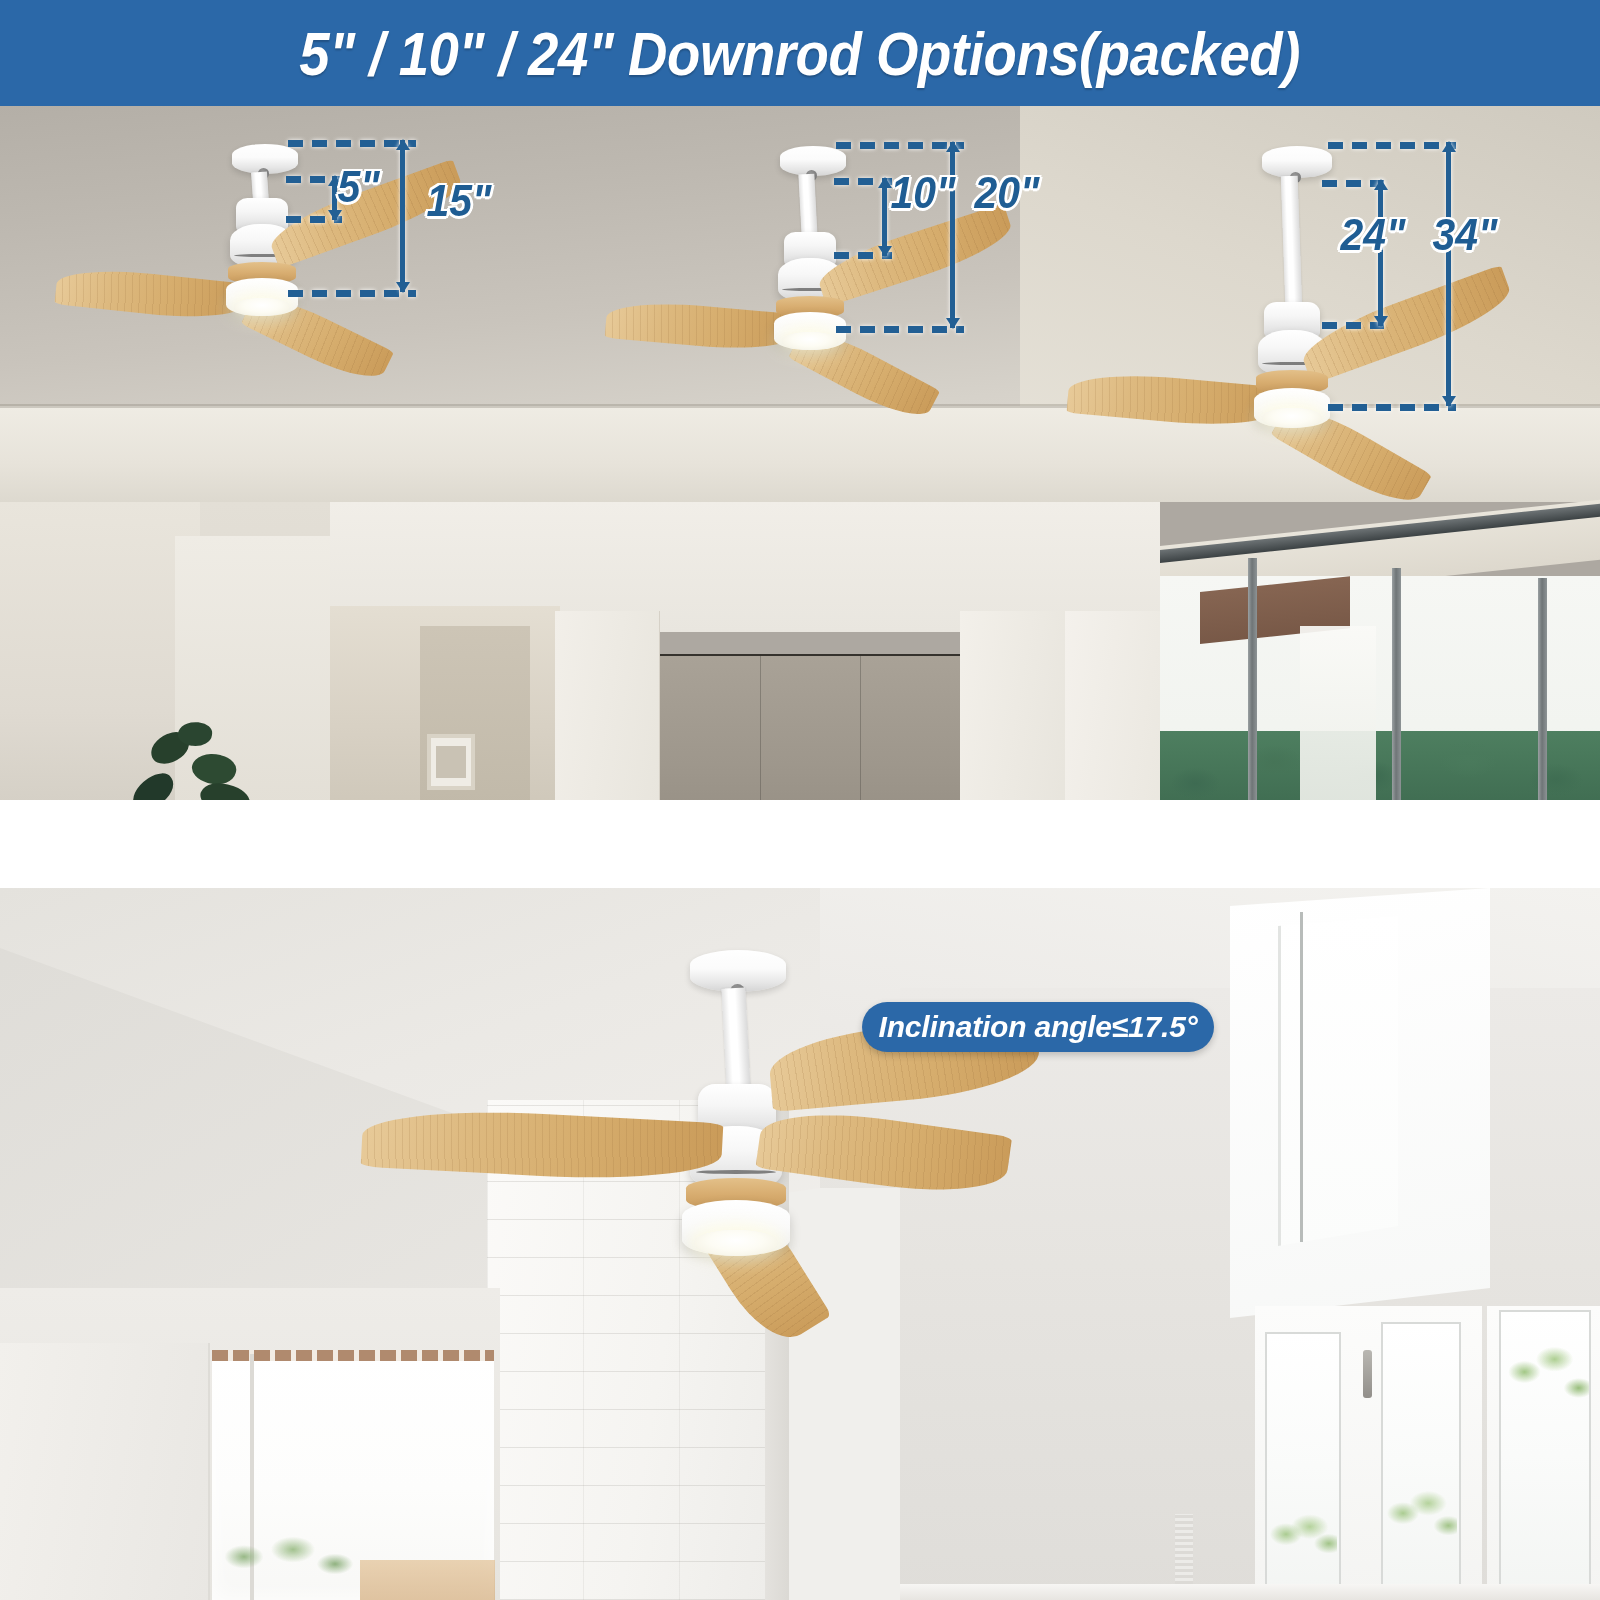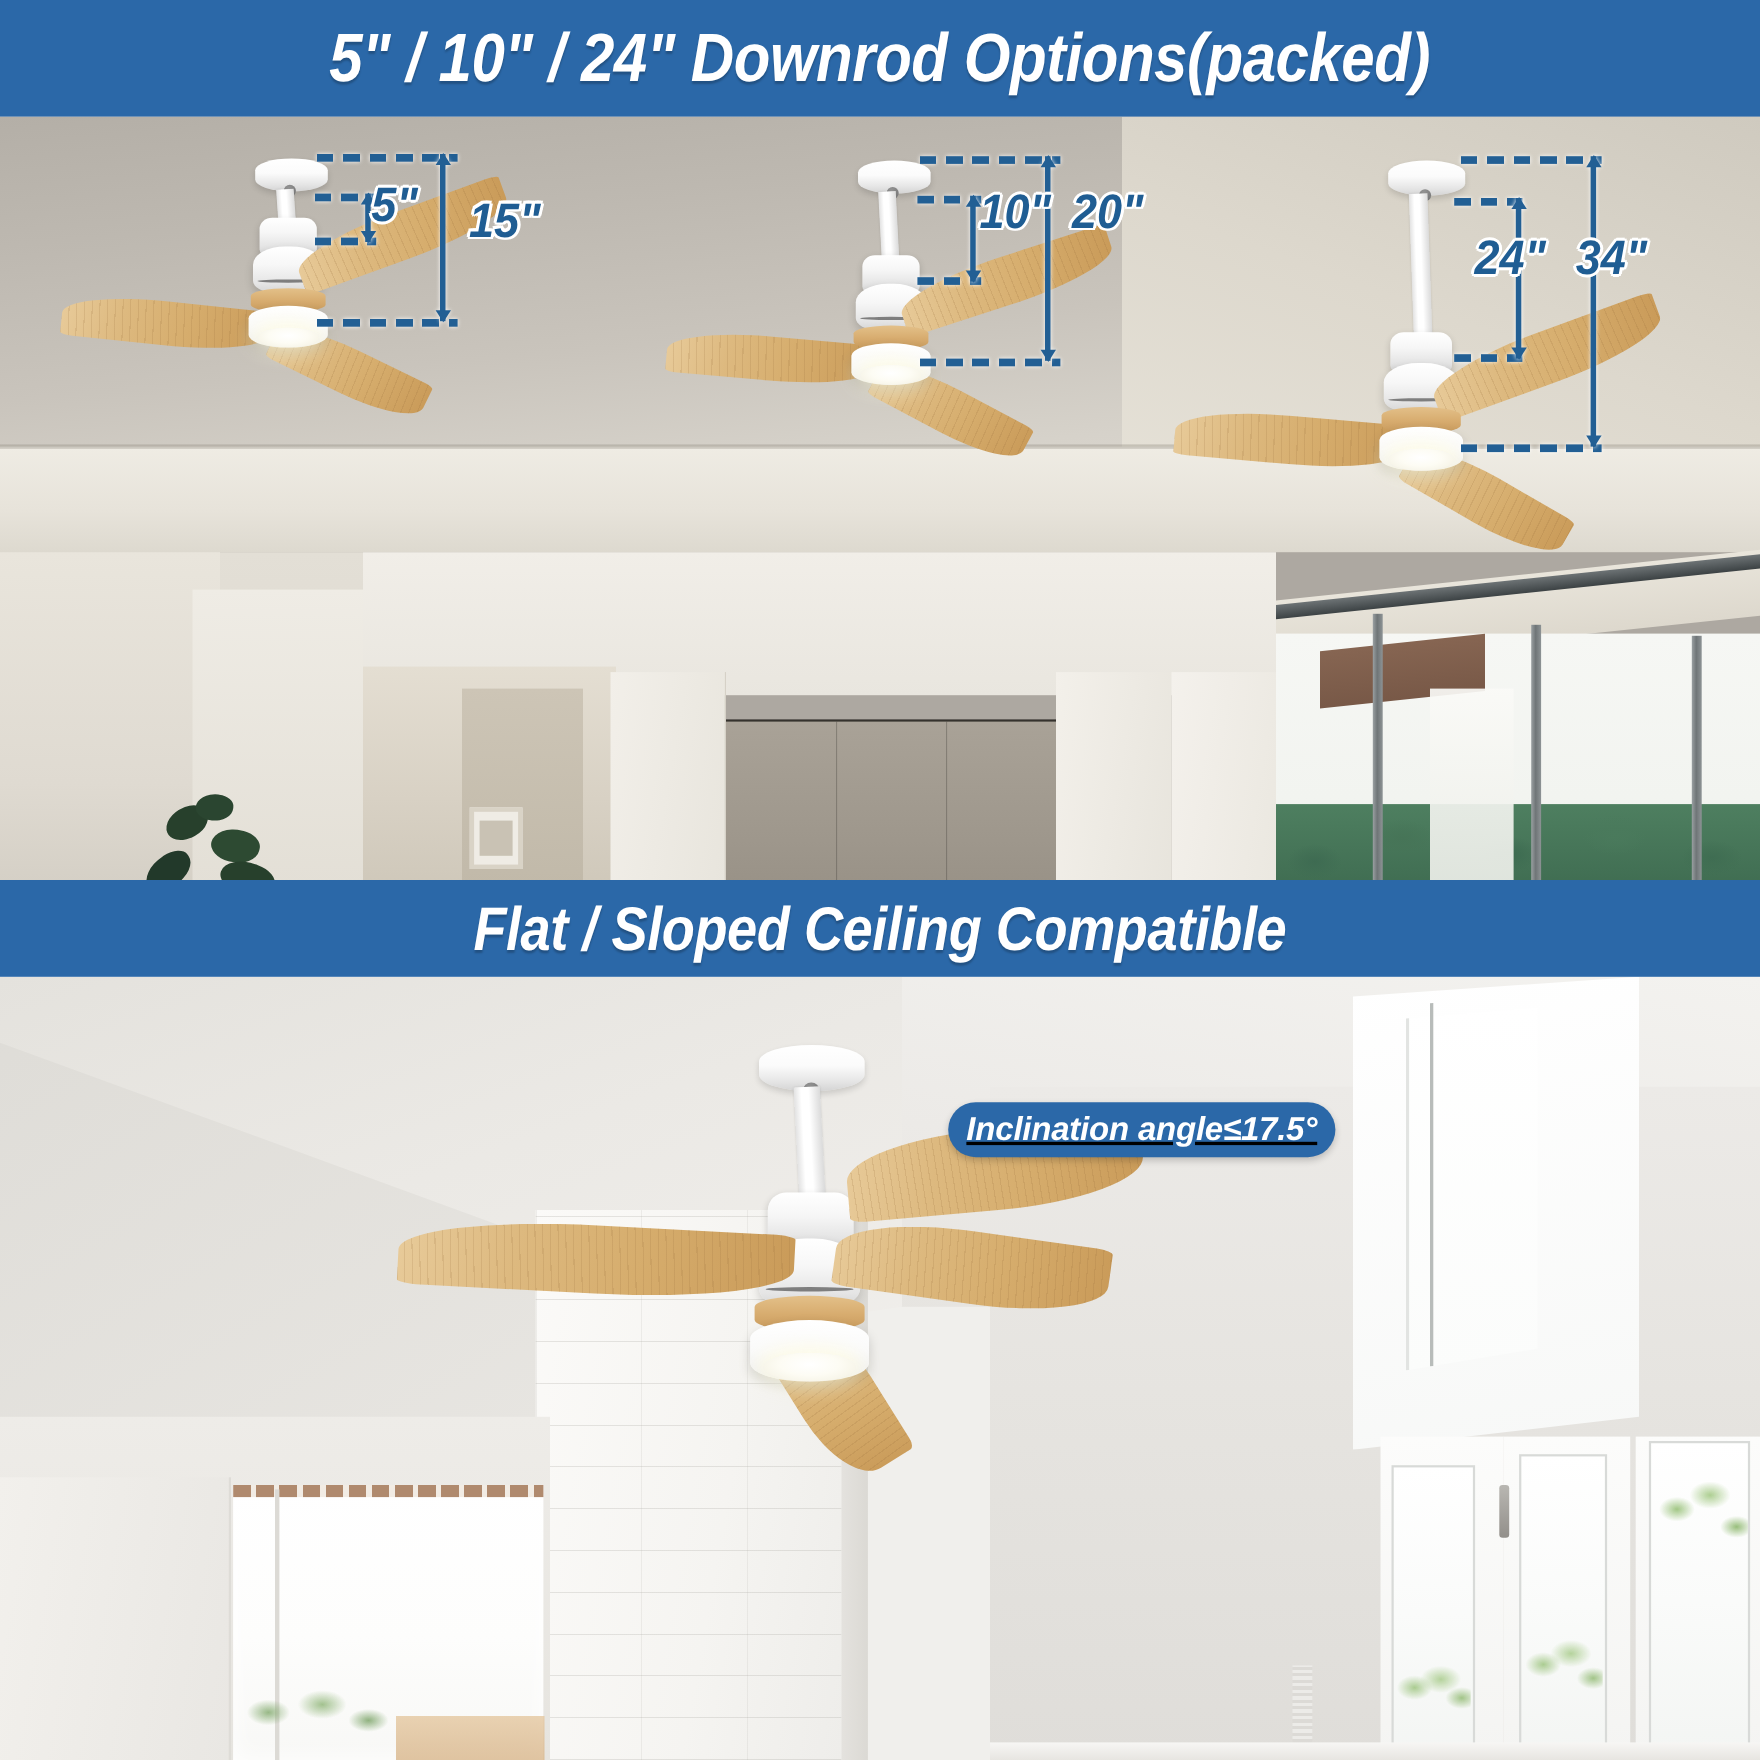--- a/index.html
+++ b/index.html
@@ -193,21 +193,21 @@
   .arrowline::before { top:-1px; border-bottom:11px solid #225f94; }
   .arrowline::after  { bottom:-1px; border-top:11px solid #225f94; }
   .dimlabel { position:absolute; color:#1f5d93; font-weight:bold; font-style:italic;
       white-space:nowrap; transform:scaleX(0.93);
       text-shadow:-2.5px 0 #fff, 2.5px 0 #fff, 0 -2.5px #fff, 0 2.5px #fff,
                   -2px -2px #fff, 2px -2px #fff, -2px 2px #fff, 2px 2px #fff,
                   -3px 0 #fff, 3px 0 #fff; }
 
   .pill { position:absolute; background:#2b68a8; border-radius:34px;
       display:flex; align-items:center; justify-content:center;
-      box-shadow:0 3px 7px rgba(0,0,0,.2);text-decoration:underline; }
+      box-shadow:0 3px 7px rgba(0,0,0,.2); }
   .pill-text { color:#fff; font-weight:bold; font-style:italic; font-size:30px;
       white-space:nowrap; letter-spacing:-0.2px; }
 </style>
 </head>
 <body>
 
 <div class="page">
 
   <div class="banner banner-top">
     <div class="banner-text">5" / 10" / 24" Downrod Options(packed)</div>
@@ -349,23 +349,20 @@
       <div class="dashline" style="left:1328px;top:298px;width:128px;"></div>
       <div class="dashline" style="left:1322px;top:74px;width:62px;"></div>
       <div class="dashline" style="left:1322px;top:216px;width:62px;"></div>
       <div class="arrowline" style="left:1378px;top:74px;height:146px;"></div>
       <div class="arrowline" style="left:1446px;top:36px;height:264px;"></div>
       <div class="dimlabel" style="left:1338px;top:104px;font-size:44px;">24"</div>
       <div class="dimlabel" style="left:1430px;top:104px;font-size:44px;">34"</div>
     </div>
   </div>
 
-  <div class="banner banner-mid">
-    <div class="banner-text">Flat / Sloped Ceiling Compatible</div>
-  </div>
 
   <div class="scene2">
     <div class="s2-ceil-right"></div>
     <div class="s2-slope"></div>
     <div class="s2-slope2"></div>
     <div class="s2-wall-right"></div>
     <div class="s2-winrecess"></div>
     <div class="s2-winglass"></div>
     <div class="s2-winmull"></div>
     <div class="s2-column"></div>

